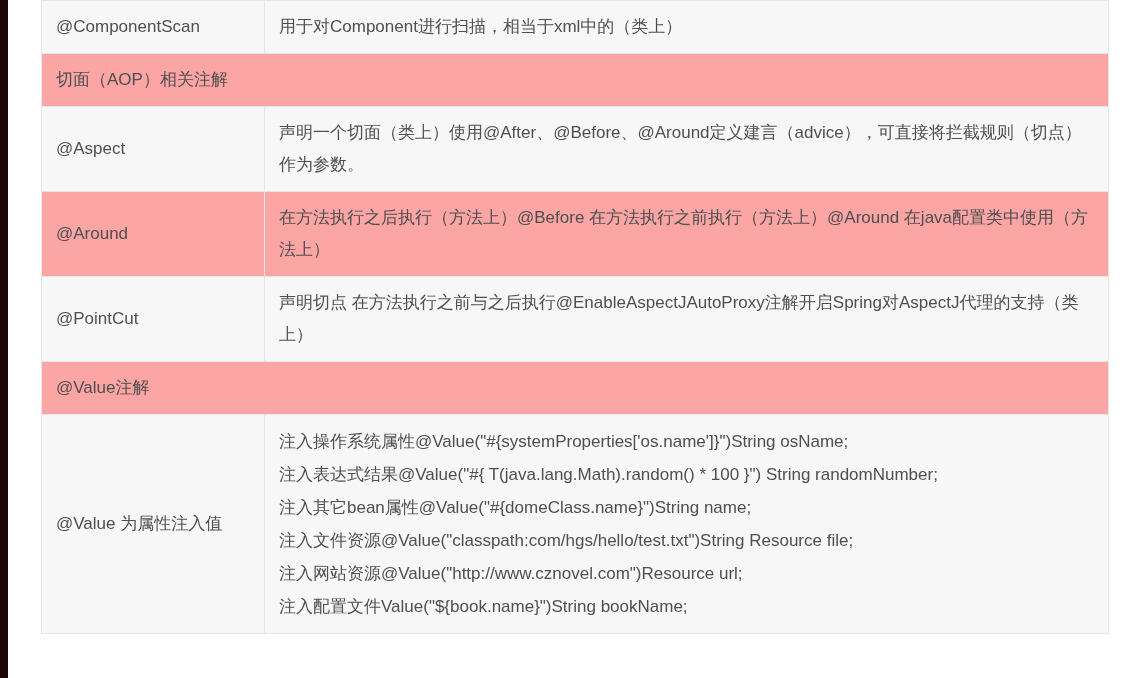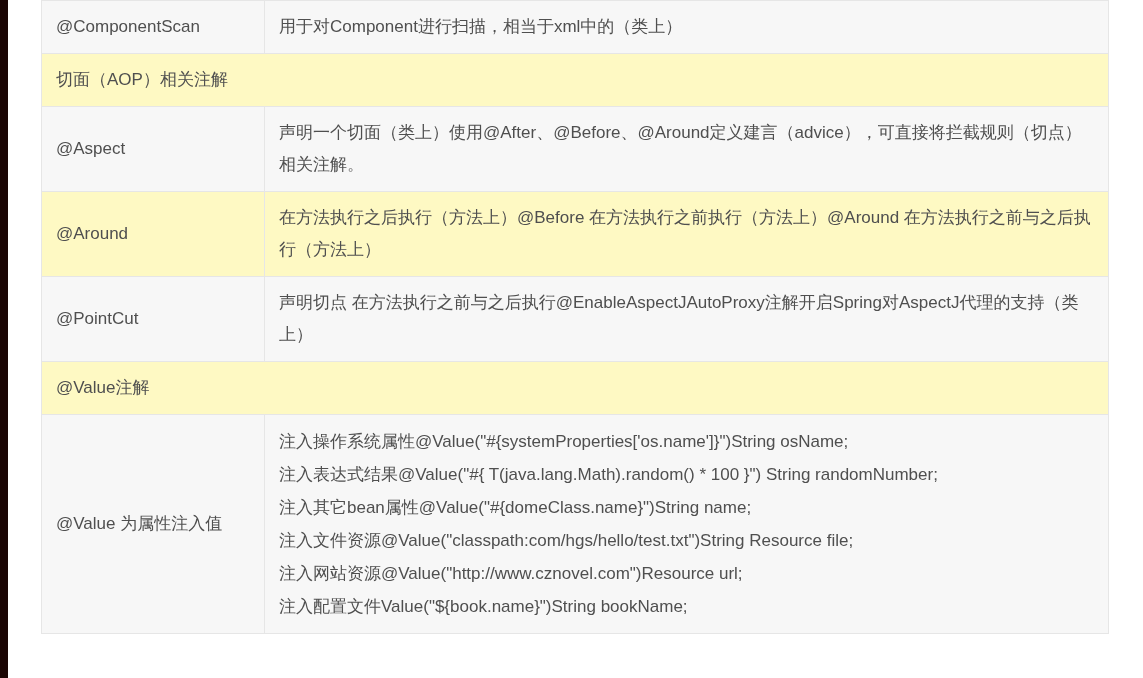--- a/index.html
+++ b/index.html
@@ -58,21 +58,21 @@
   table.ann-table td {
     border: 1px solid #e6e6e6;
     padding: 10px 12px 10px 14px;
     vertical-align: middle;
     color: #4f4f4f;
     word-break: break-word;
     white-space: normal;
   }
 
   tr.row-odd  td { background: #f7f7f7; }
-  tr.row-even td { background: #fef9c3; }
+  tr.row-even td { background: #fca5a5; }
 
   td.key-cell {
     padding-left: 16px;
     color: #4f4f4f;
   }
 
   td.section-cell {
     padding-left: 16px;
     padding-top: 14px;
     padding-bottom: 14px;
@@ -126,26 +126,26 @@
           <td class="key-cell">@ComponentScan</td>
           <td class="desc-cell">用于对Component进行扫描，相当于xml中的（类上）</td>
         </tr>
 
         <tr class="row-even">
           <td class="section-cell" colspan="2">切面（AOP）相关注解</td>
         </tr>
 
         <tr class="row-odd">
           <td class="key-cell">@Aspect</td>
-          <td class="desc-cell">声明一个切面（类上）使用@After、@Before、@Around定义建言（advice），可直接将拦截规则（切点）相关注解。</td>
+          <td class="desc-cell">声明一个切面（类上）使用@After、@Before、@Around定义建言（advice），可直接将拦截规则（切点）作为参数。</td>
         </tr>
 
         <tr class="row-even">
           <td class="key-cell">@Around</td>
-          <td class="desc-cell">在方法执行之后执行（方法上）@Before 在方法执行之前执行（方法上）@Around 在方法执行之前与之后执行（方法上）</td>
+          <td class="desc-cell">在方法执行之后执行（方法上）@Before 在方法执行之前执行（方法上）@Around 在java配置类中使用（方法上）</td>
         </tr>
 
         <tr class="row-odd">
           <td class="key-cell">@PointCut</td>
           <td class="desc-cell">声明切点 在方法执行之前与之后执行@EnableAspectJAutoProxy注解开启Spring对AspectJ代理的支持（类上）</td>
         </tr>
 
         <tr class="row-even">
           <td class="section-cell" colspan="2">@Value注解</td>
         </tr>

